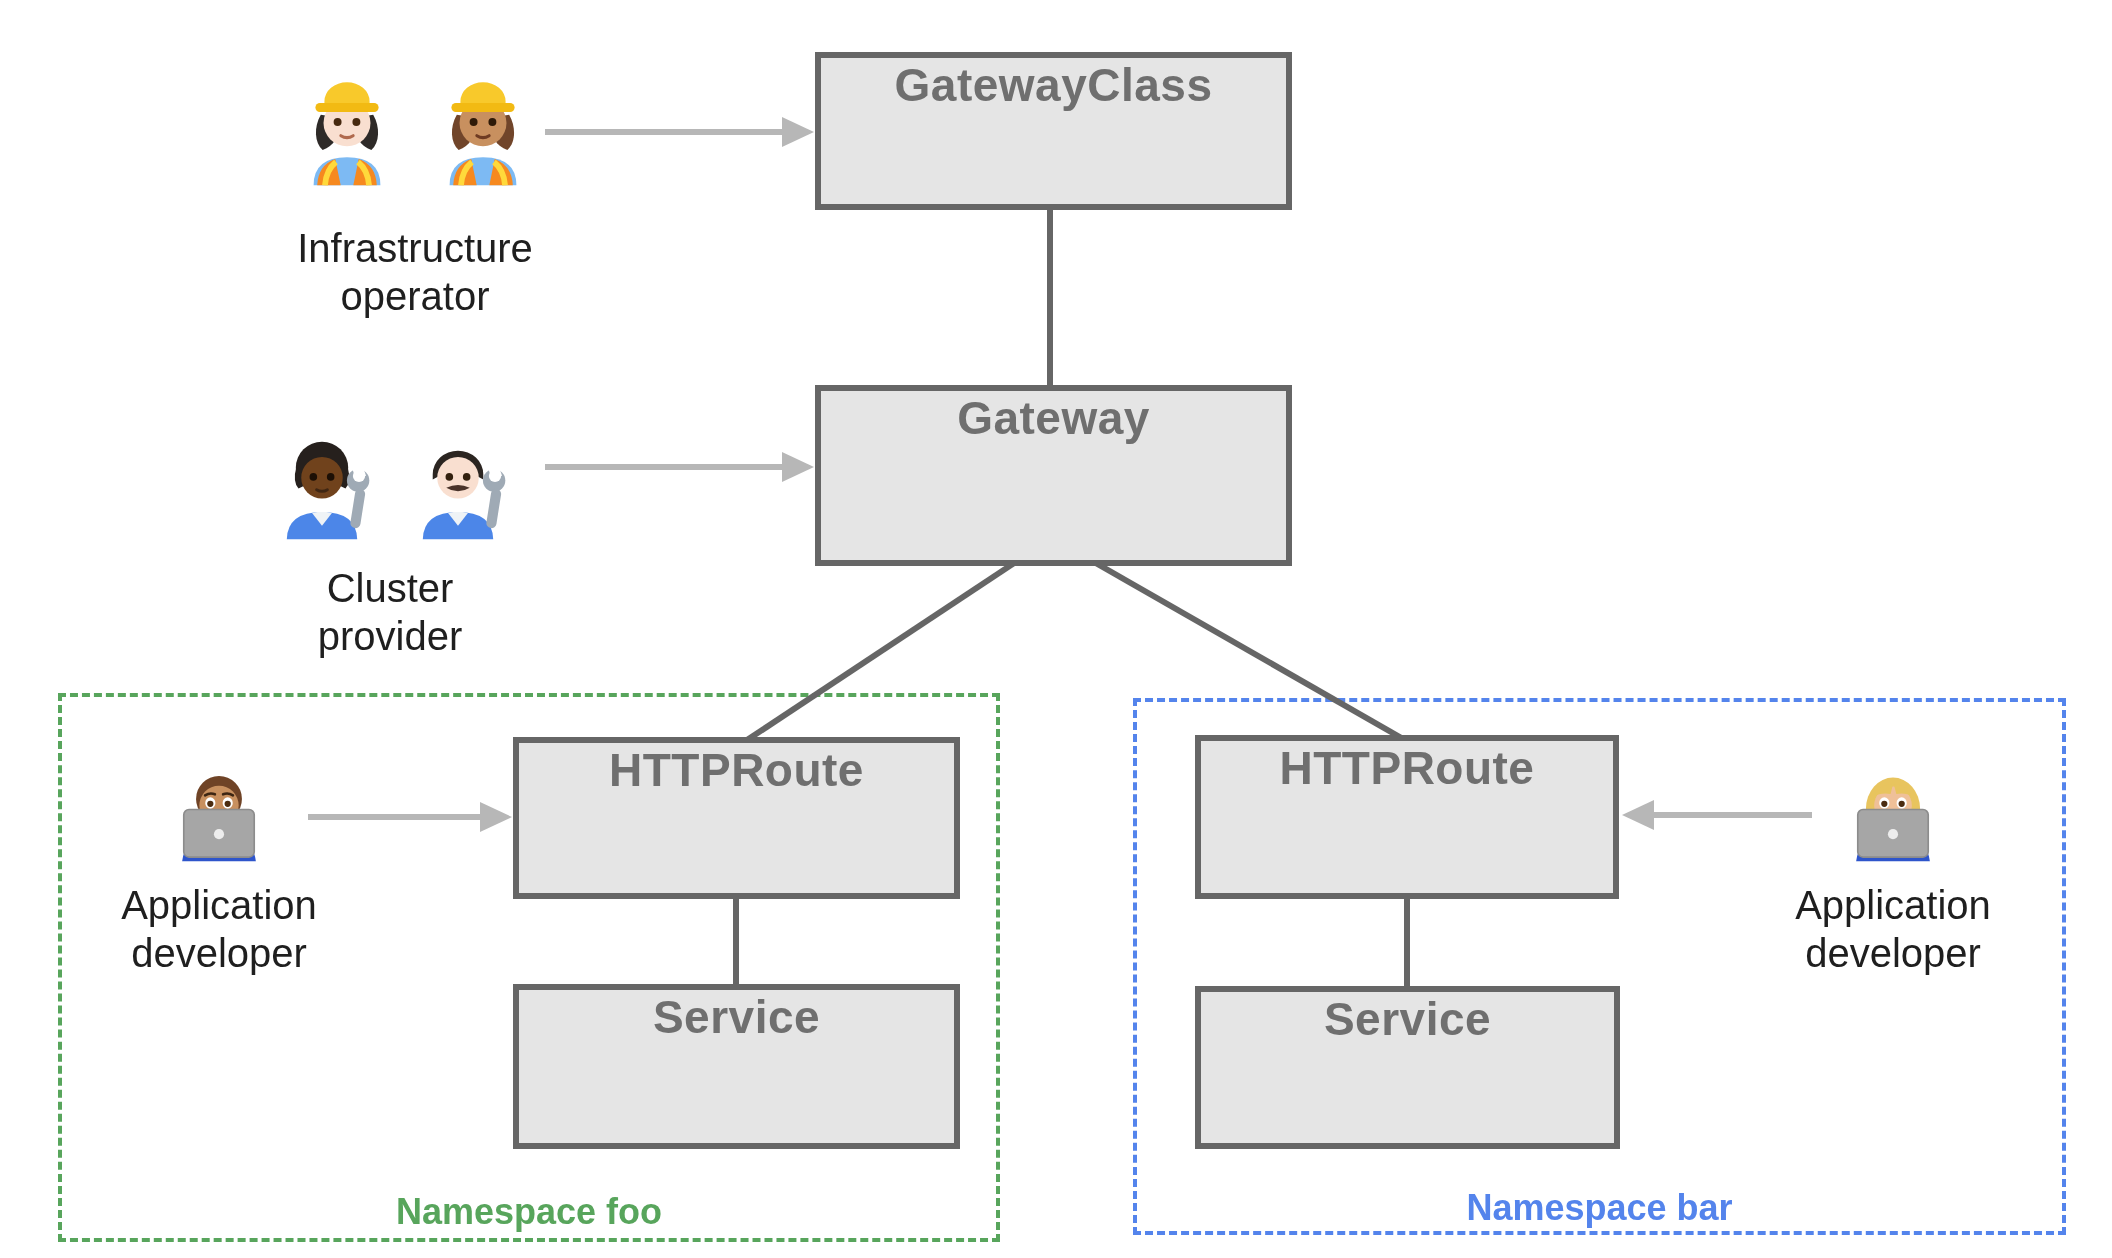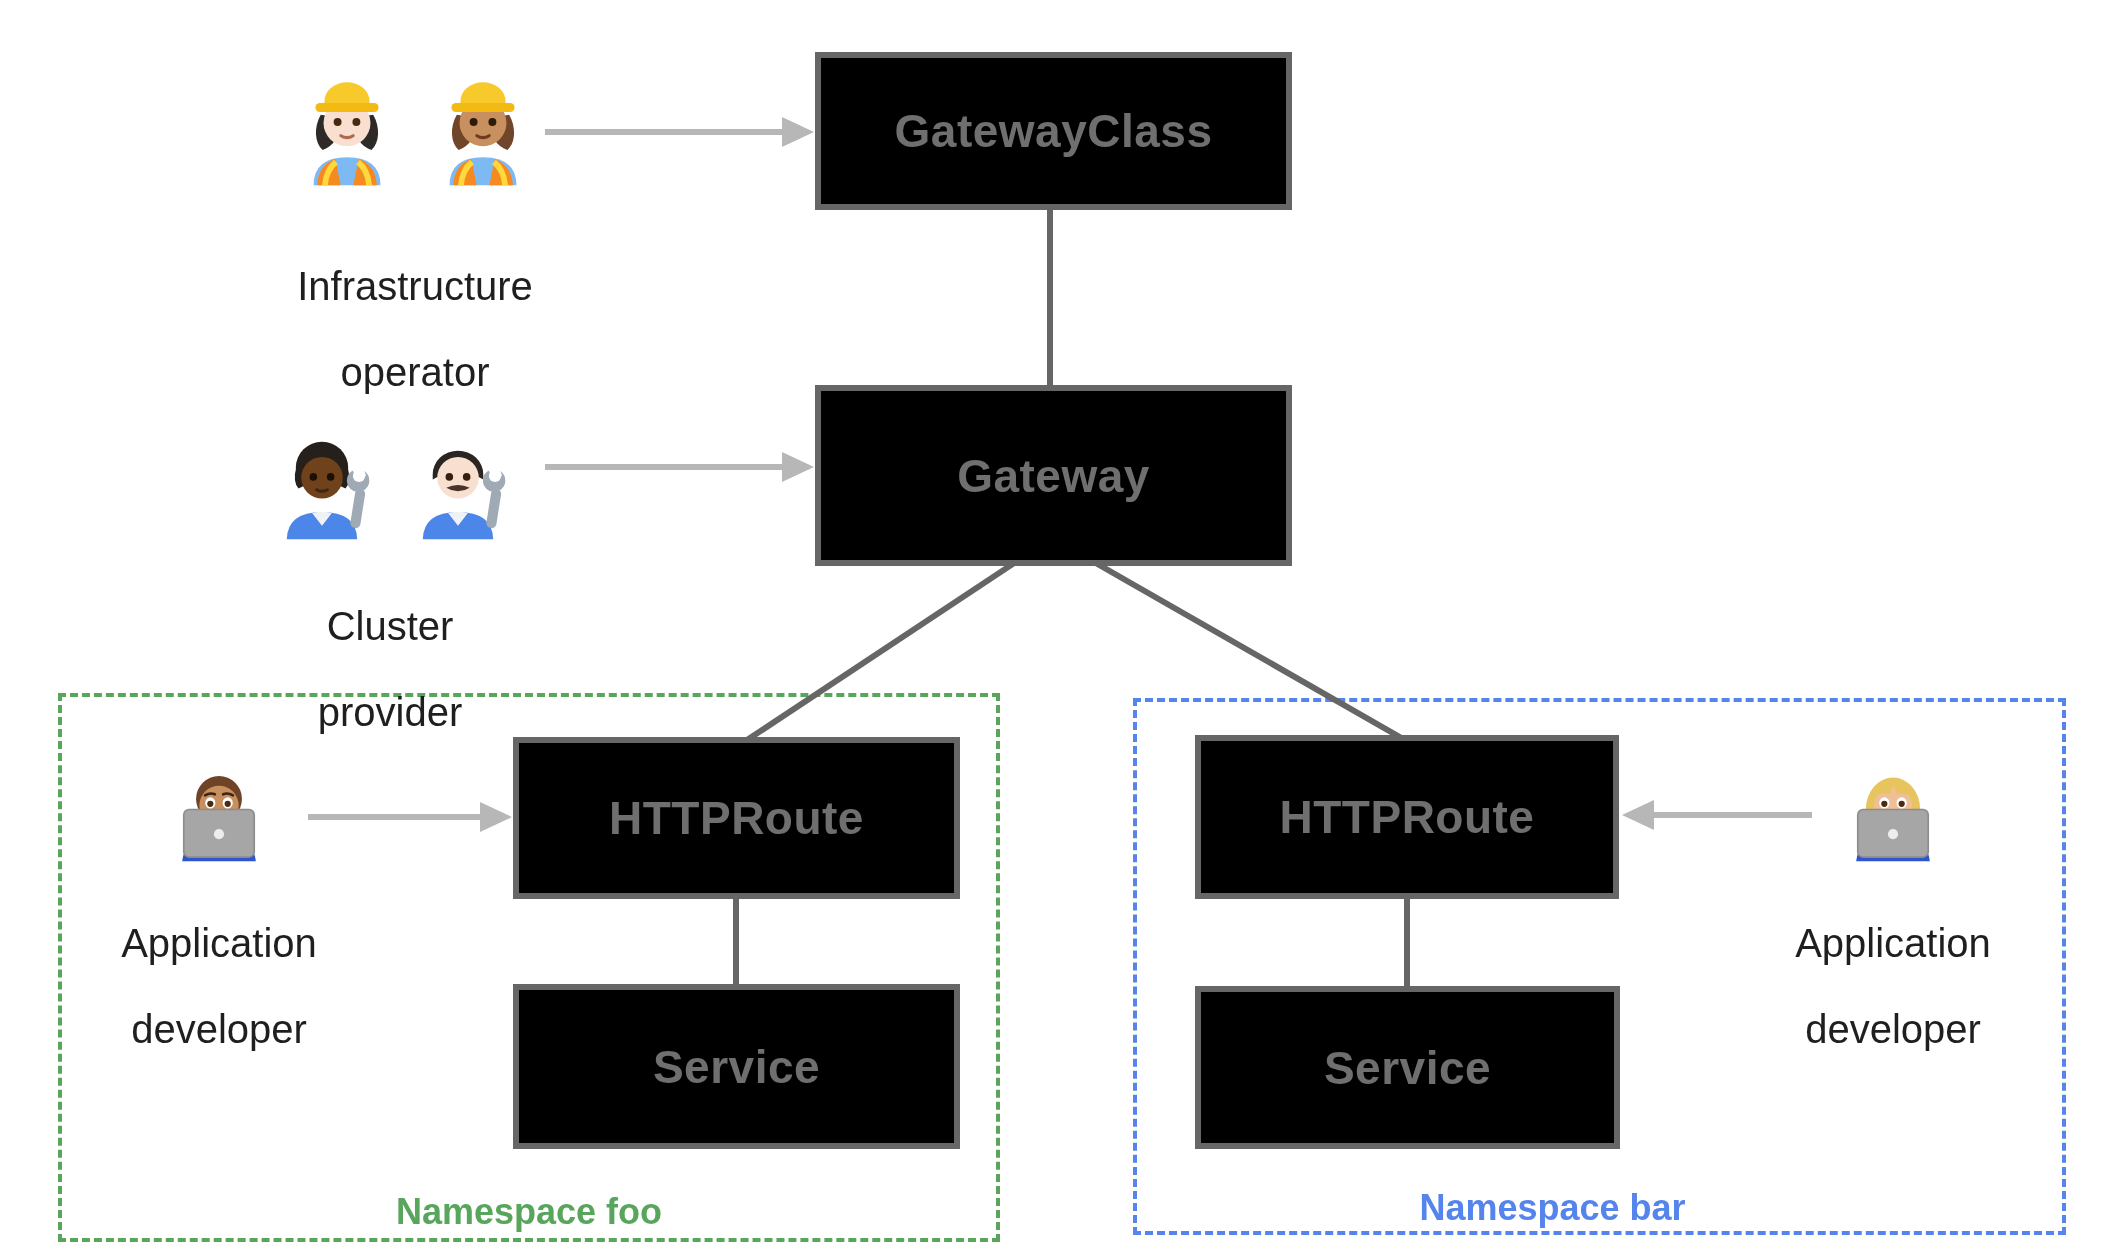--- a/index.html
+++ b/index.html
@@ -12,27 +12,27 @@
   .edge{stroke:var(--connector-line,#666);stroke-width:6;fill:none;}
   .arrow-line{stroke:var(--arrow,#b7b7b7);stroke-width:6;fill:none;}
   .arrow-head{fill:var(--arrow,#b7b7b7);stroke:none;}
   .ns{position:absolute;border:4px dashed;z-index:0;box-sizing:border-box;}
   .ns-foo{border-color:var(--namespace-foo,#58A55C);}
   .ns-bar{border-color:var(--namespace-bar,#5484EC);}
   .ns-label{position:absolute;z-index:1;font-weight:bold;font-size:36px;line-height:52px;text-align:center;}
   .ns-label.foo{color:var(--namespace-foo,#58A55C);}
   .ns-label.bar{color:var(--namespace-bar,#5484EC);}
   .node{
-    position:absolute;background:#000000;border:6px solid var(--box-border,#666);
-    display:flex;align-items:center;justify-content:center;z-index:2;box-sizing:border-box;
+    position:absolute;background:#e5e5e5;border:6px solid var(--box-border,#666);
+    display:flex;align-items:flex-start;justify-content:center;z-index:2;box-sizing:border-box;
   }
   .node span{font-size:46px;font-weight:bold;letter-spacing:.5px;color:var(--box-text,#6f6f6f);}
   .persona{position:absolute;display:flex;flex-direction:column;align-items:center;z-index:2;color:var(--persona-text,#1f1f1f);}
   .persona .icons{display:flex;align-items:flex-end;gap:6px;}
-  .persona .plabel{font-size:40px;line-height:48px;text-align:center;white-space:nowrap;margin-top:38px;}
+  .persona .plabel{font-size:40px;line-height:48px;text-align:center;white-space:nowrap;}
 </style>
 </head>
 <body>
 
 <div id="canvas">
 
   <svg id="wires" width="2112" height="1258" viewBox="0 0 2112 1258">
     <path class="edge" d="M1050 205 V390"></path>
     <path class="edge" d="M1052 538 L744 742"></path>
     <path class="edge" d="M1052 538 L1405 740"></path>
@@ -53,21 +53,21 @@
     </g>
     <g>
       <path class="arrow-line" d="M1812 815 H1654"></path>
       <polygon class="arrow-head" points="1654,800 1622,815 1654,830"></polygon>
     </g>
   </svg>
 
   <div class="ns ns-foo" style="left:58px;top:693px;width:942px;height:549px;"></div>
   <div class="ns ns-bar" style="left:1133px;top:698px;width:933px;height:537px;"></div>
   <div class="ns-label foo" style="left:58px;top:1186px;width:942px;">Namespace foo</div>
-  <div class="ns-label bar" style="left:1086px;top:1182px;width:933px;">Namespace bar</div>
+  <div class="ns-label bar" style="left:1133px;top:1182px;width:933px;">Namespace bar</div>
 
   <div class="node" style="left:815px;top:52px;width:477px;height:158px;">
     <span>GatewayClass</span>
   </div>
   <div class="node" style="left:815px;top:385px;width:477px;height:181px;">
     <span>Gateway</span>
   </div>
   <div class="node" style="left:513px;top:737px;width:447px;height:162px;">
     <span>HTTPRoute</span>
   </div>

